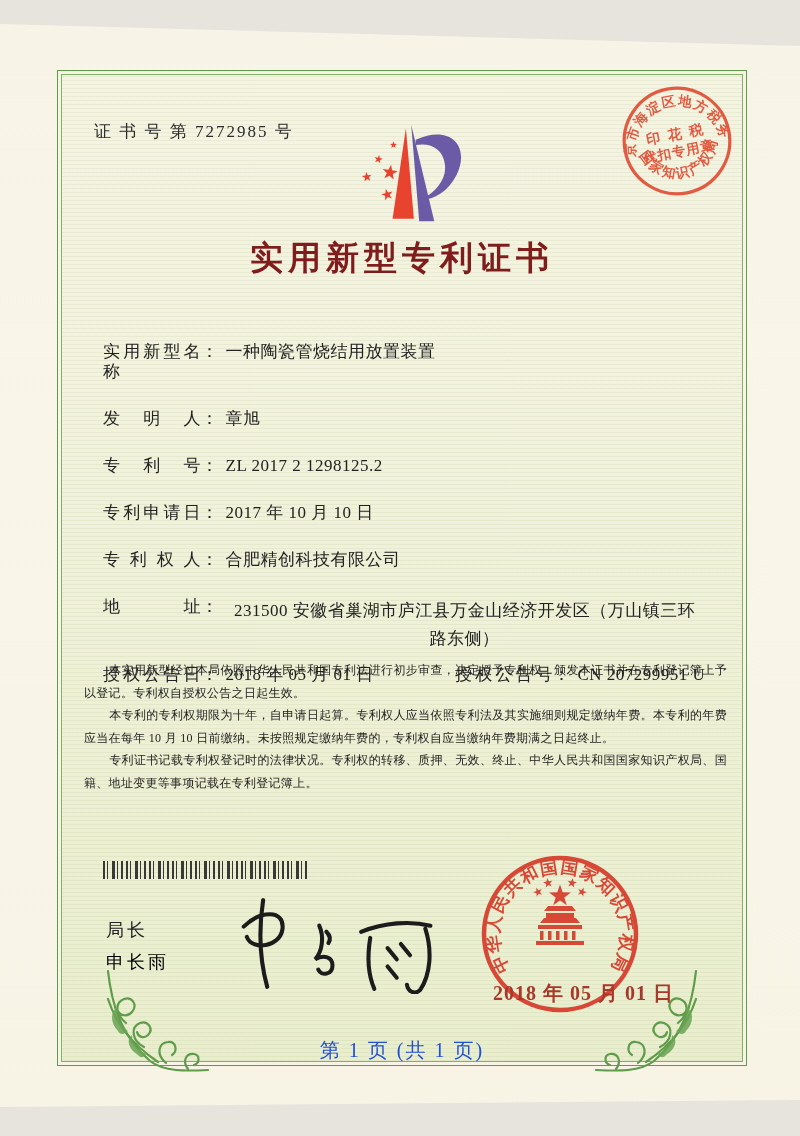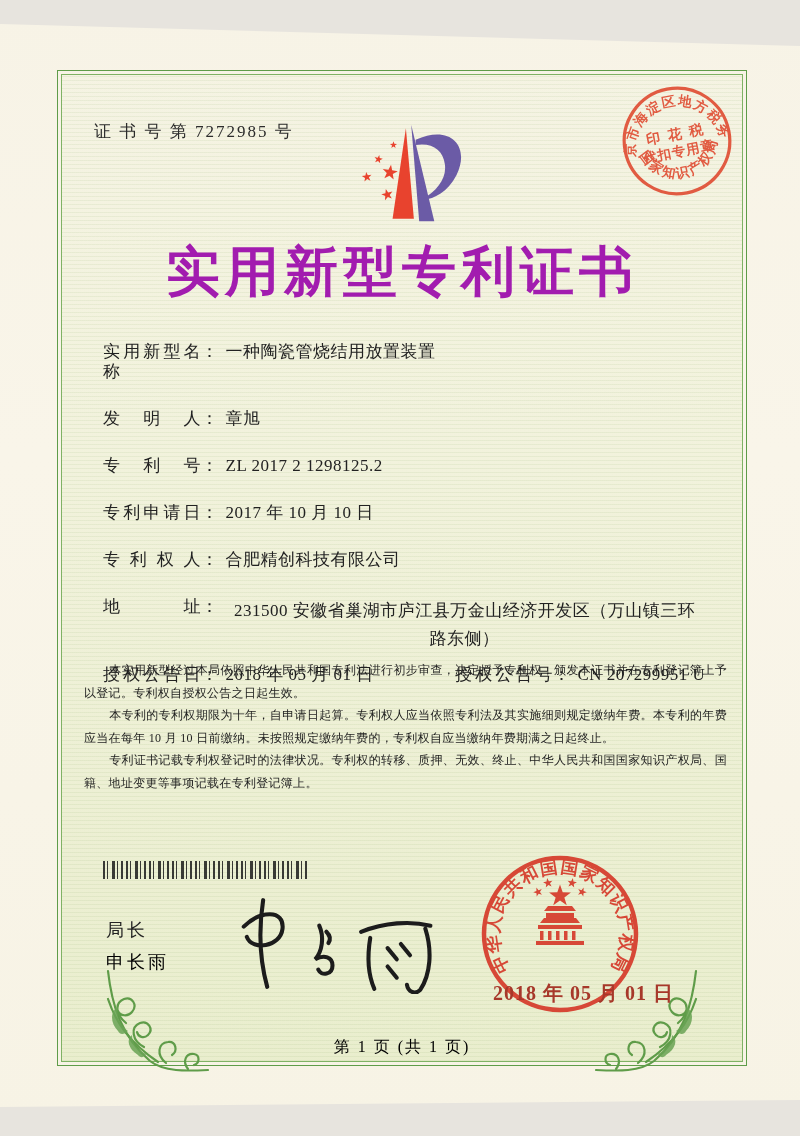--- a/index.html
+++ b/index.html
@@ -38,22 +38,22 @@
     position:absolute; left:94px; top:120px;
     font-size:17px; letter-spacing:2px; color:#2b2b2b;
   }
   .logo { position:absolute; left:342px; top:122px; width:126px; height:102px; }
   .tax-stamp {
     position:absolute; left:621px; top:85px; width:112px; height:112px;
     transform:rotate(-11deg); opacity:.92;
   }
   .title {
     position:absolute; left:57px; top:236px; width:690px;
-    text-align:center; font-size:54px; font-weight:700;
-    letter-spacing:5px; color:#a21caf;
+    text-align:center; font-size:33px; font-weight:700;
+    letter-spacing:5px; color:#7f1d1d;
   }
   .fields { position:absolute; left:103px; top:342px; width:625px; color:#222; }
   .row { position:relative; font-size:17px; line-height:20px; margin-bottom:27px; letter-spacing:.5px; }
   .row.addr { margin-bottom:12px; }
   .flabel {
     display:inline-block; width:98px; vertical-align:top;
     text-align:justify; text-align-last:justify;
   }
   .colon { display:inline-block; vertical-align:top; }
   .fvalue { display:inline-block; vertical-align:top; margin-left:7px;text-align:center; }
@@ -83,21 +83,21 @@
   .director-name  { position:absolute; left:106px; top:950px; font-size:18px; letter-spacing:3px; color:#000000; }
   .signature { position:absolute; left:225px; top:892px; width:215px; height:102px; }
 
   .seal { position:absolute; left:477px; top:851px; width:166px; height:166px; opacity:.93; }
   .seal-date {
     position:absolute; left:493px; top:980px; font-size:20px;
     color:#a7382a; letter-spacing:1px; font-weight:700; white-space:nowrap;
   }
   .footer {
     position:absolute; left:57px; top:1037px; width:690px; text-align:center;
-    font-size:16px; letter-spacing:2px; color:#000000;
+    font-size:20px; letter-spacing:2px; color:#1d4ed8;
   }
 </style>
 </head>
 <body>
 
 <svg width="0" height="0" style="position:absolute" aria-hidden="true">
   <defs>
     <polygon id="star5" points="0,-10 2.35,-3.24 9.51,-3.09 3.8,1.24 5.88,8.09 0,4 -5.88,8.09 -3.8,1.24 -9.51,-3.09 -2.35,-3.24"></polygon>
   </defs>
 </svg>

